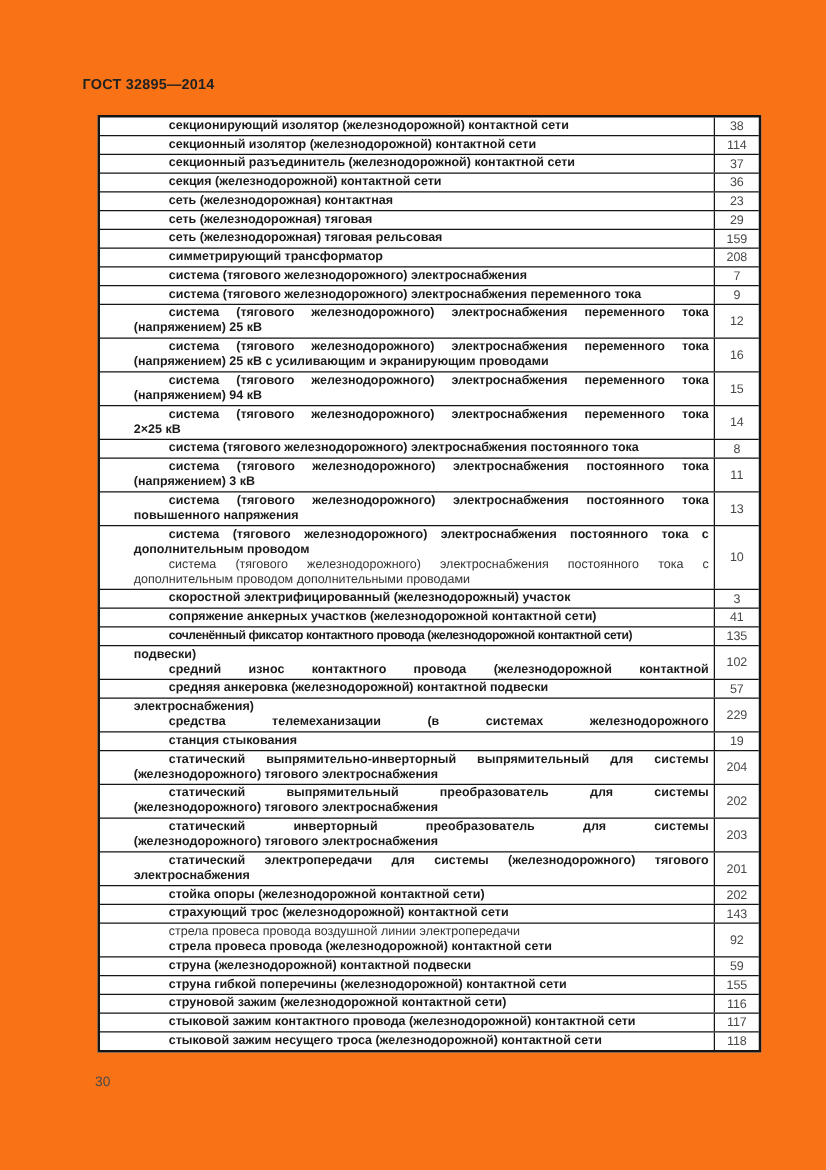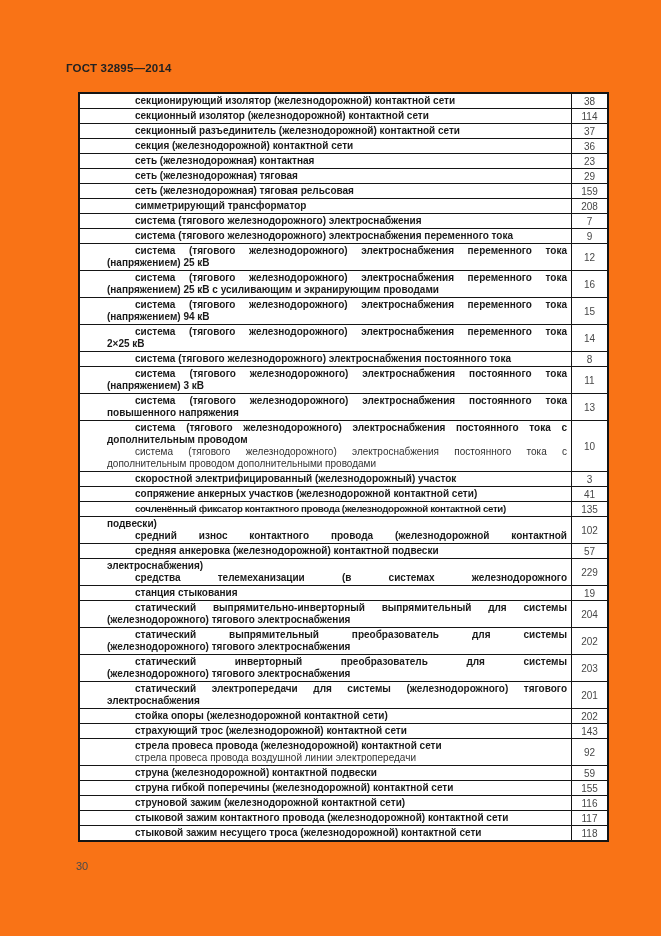--- a/index.html
+++ b/index.html
@@ -310,26 +310,26 @@
       <div class="row">
         <div class="term">
           <div class="para">
             <div class="line first">страхующий трос (железнодорожной) контактной сети</div>
           </div>
         </div>
         <div class="num">143</div>
       </div>
       <div class="row">
         <div class="term">
-          <div class="para">
-            <div class="line first">стрела провеса провода (железнодорожной) контактной сети</div>
-          </div>
           <div class="para syn">
             <div class="line first">стрела провеса провода воздушной линии электропередачи</div>
           </div>
+          <div class="para">
+            <div class="line first">стрела провеса провода (железнодорожной) контактной сети</div>
+          </div>
         </div>
         <div class="num">92</div>
       </div>
       <div class="row">
         <div class="term">
           <div class="para">
             <div class="line first">струна (железнодорожной) контактной подвески</div>
           </div>
         </div>
         <div class="num">59</div>

